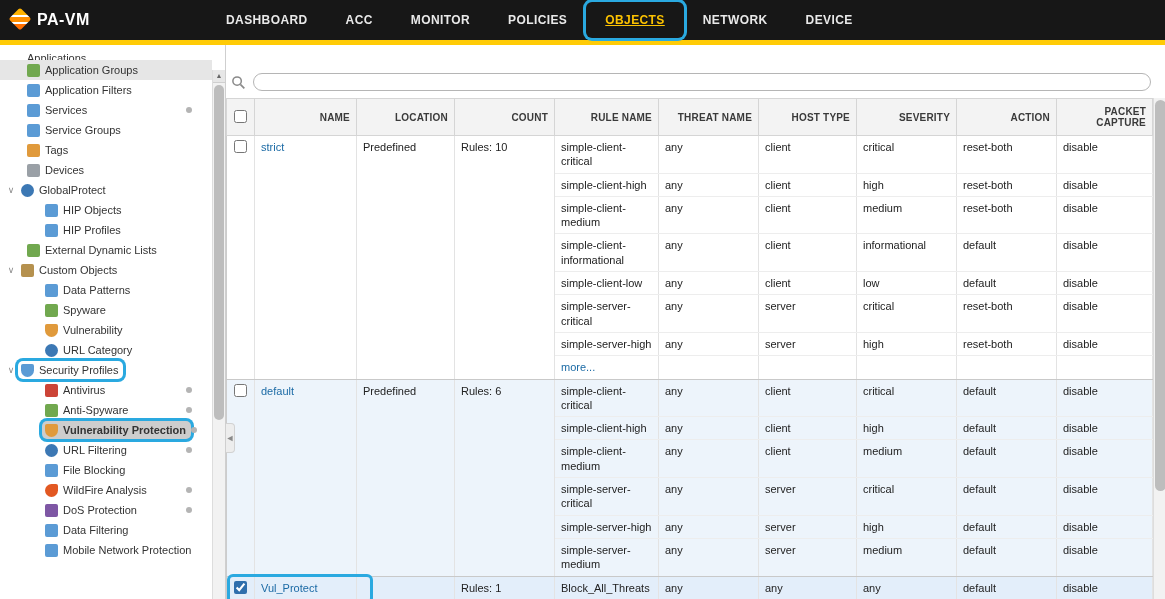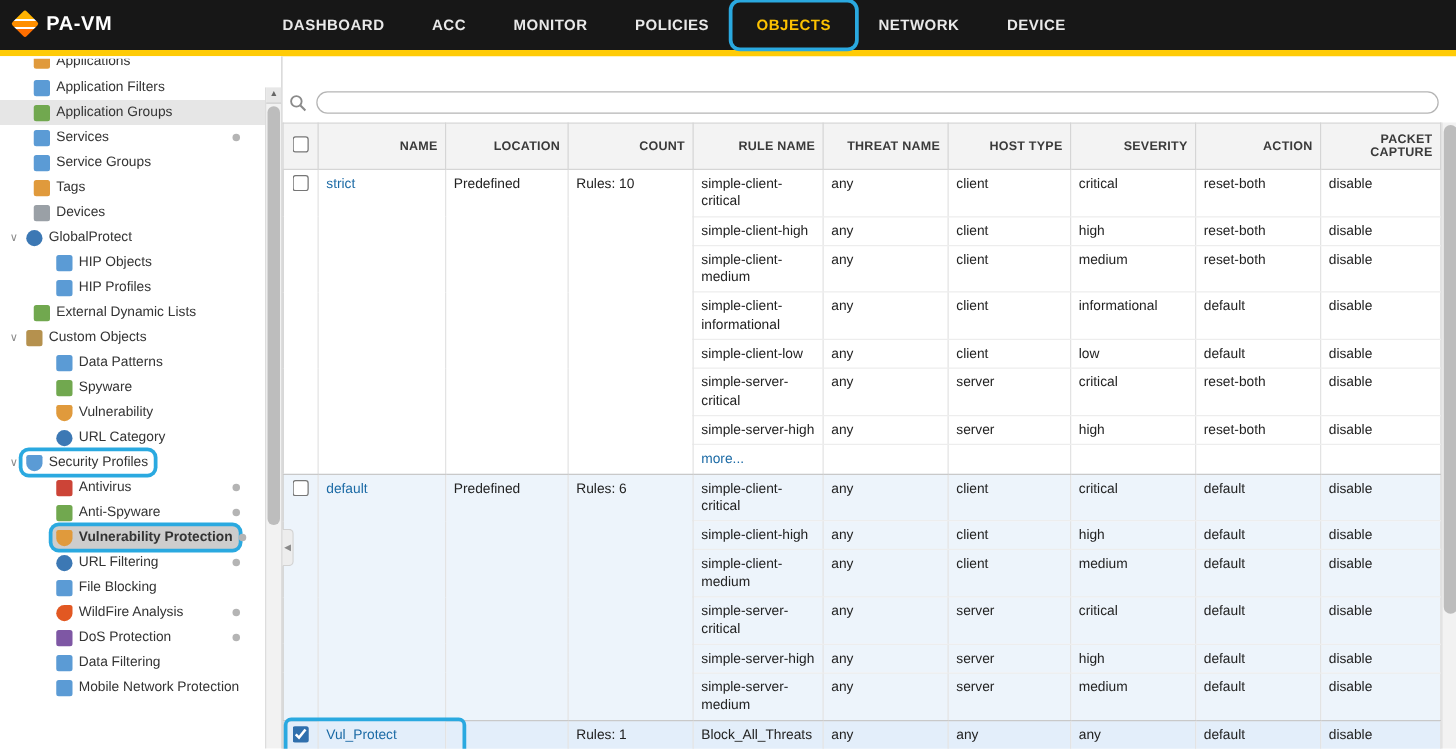--- a/index.html
+++ b/index.html
@@ -10,36 +10,36 @@
   
   .topnav { height:40px; background:#171717; display:flex; align-items:center;
             padding:0 12px; position:relative; z-index:5; flex:none; }
   .brand { display:flex; gap:9px; width:195px; }
   .logo-diamond { width:16px; height:16px; transform:rotate(45deg); border-radius:2px;
     background:linear-gradient(135deg,#ffb300 0 34%,#ffffff 34% 42%,#ff8f00 42% 62%,#ffffff 62% 70%,#ff6f00 70%); }
   .brand-name { color:#fff; font-weight:bold; font-size:16px; letter-spacing:.5px; }
   .nav-items { display:flex; align-items:center; }
   .nav-item { color:#e9e9e9; font-size:12px; font-weight:bold; letter-spacing:.4px;
               padding:11px 19px; cursor:pointer; border-radius:6px; }
-  .nav-item.active { color:var(--active-tab); }
+  .nav-item.active { color:var(--active-tab);text-decoration:underline; }
   .nav-item.callout { box-shadow:0 0 0 3px var(--callout); }
 
   .yellow-bar { height:5px; background:var(--accent); flex:none; }
 
   
   .layout { display:flex; height:554px; }
 
   
   .sidebar { width:226px; flex:none; position:relative; border-right:1px solid #cfcfcf;
              background:#fff; overflow:hidden; }
   .side-list { list-style:none; padding:2px 0 0 0; width:212px; }
   .side-item { display:flex; align-items:center; height:20px; font-size:11px; color:#333;
                padding-right:8px; cursor:pointer; white-space:nowrap; }
   .side-item.partial { height:13px; overflow:hidden; }
-  .side-item.partial .side-inner { margin-top:-10px; }
+  .side-item.partial .side-inner { margin-top:-10px;flex-direction:column; }
   .indent1 { padding-left:24px; }
   .indent1.expandable { padding-left:4px; }
   .indent2 { padding-left:42px; }
   .tree-arrow { width:14px; flex:none; color:#8a8a8a; font-size:9px; text-align:center; }
   .side-inner { display:inline-flex; align-items:center; gap:5px; padding:1px 5px 1px 3px;
                 border-radius:3px; line-height:16px; }
   .side-inner.callout { box-shadow:0 0 0 3px var(--callout); border-radius:5px; }
   .side-item.soft { background:#e6e6e6; }
   .side-item.selected .side-inner { background:#cdcdcd; font-weight:bold; }
   .side-icon { width:13px; height:13px; border-radius:2px; flex:none; display:inline-block; }
@@ -125,30 +125,30 @@
   <div class="layout">
 
     <aside class="sidebar">
       <ul class="side-list" id="sidebar-list">
           <li class="side-item indent1 partial">
             <span class="side-inner">
               <span class="side-icon c-orange"></span>
               <span class="side-label">Applications</span>
             </span>
           </li>
-          <li class="side-item indent1">
-            <span class="side-inner">
-              <span class="side-icon c-blue"></span>
-              <span class="side-label">Application Filters</span>
-            </span>
-          </li>
           <li class="side-item indent1 soft">
             <span class="side-inner">
               <span class="side-icon c-green"></span>
               <span class="side-label">Application Groups</span>
+            </span>
+          </li>
+          <li class="side-item indent1">
+            <span class="side-inner">
+              <span class="side-icon c-blue"></span>
+              <span class="side-label">Application Filters</span>
             </span>
           </li>
           <li class="side-item indent1">
             <span class="side-inner">
               <span class="side-icon c-blue"></span>
               <span class="side-label">Services</span>
             </span>
             <span class="side-dot"></span>
           </li>
           <li class="side-item indent1">

